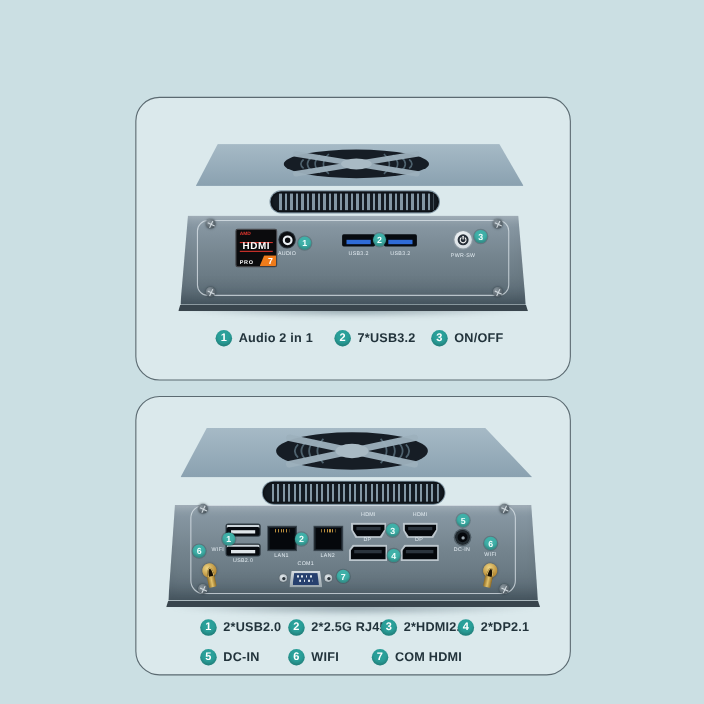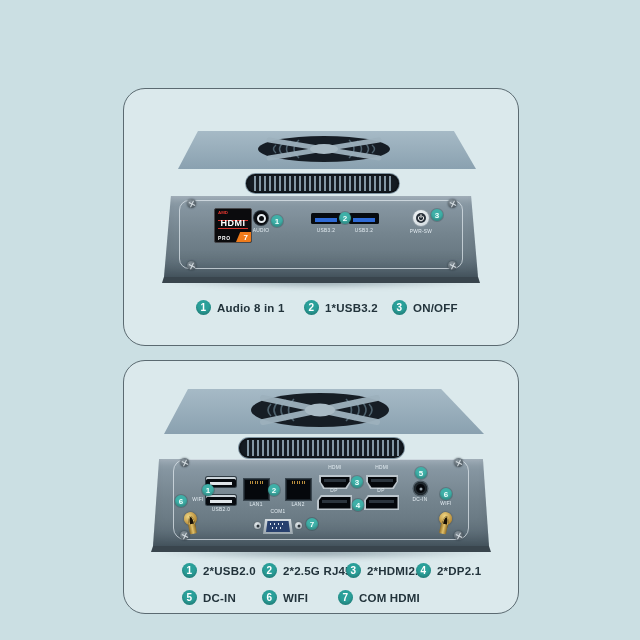--- a/index.html
+++ b/index.html
@@ -154,25 +154,25 @@
           <path d="M5 1v3" stroke="#fff" stroke-width="1.4" stroke-linecap="round"></path>
           <path d="M2.7 2.8a3.3 3.3 0 1 0 4.6 0" fill="none" stroke="#fff" stroke-width="1.2" stroke-linecap="round"></path>
         </svg>
       </div>
     </div>
     <div class="plabel" style="left:277px;top:140px;">PWR-SW</div>
     <div class="abs pbadge" style="left:307px;top:120px;">3</div>
 
     <div class="legend-item" style="left:72px;top:211px;">
       <span class="lbadge">1</span>
-      <span>Audio 8 in 1</span>
+      <span>Audio 2 in 1</span>
     </div>
     <div class="legend-item" style="left:180px;top:211px;">
       <span class="lbadge">2</span>
-      <span>1*USB3.2</span>
+      <span>7*USB3.2</span>
     </div>
     <div class="legend-item" style="left:268px;top:211px;">
       <span class="lbadge">3</span>
       <span>ON/OFF</span>
     </div>
   </div>
 
   <div class="card card2">
     <div class="abs dev-shadow" style="left:28px;top:184px;width:338px;height:15px;"></div>
 

